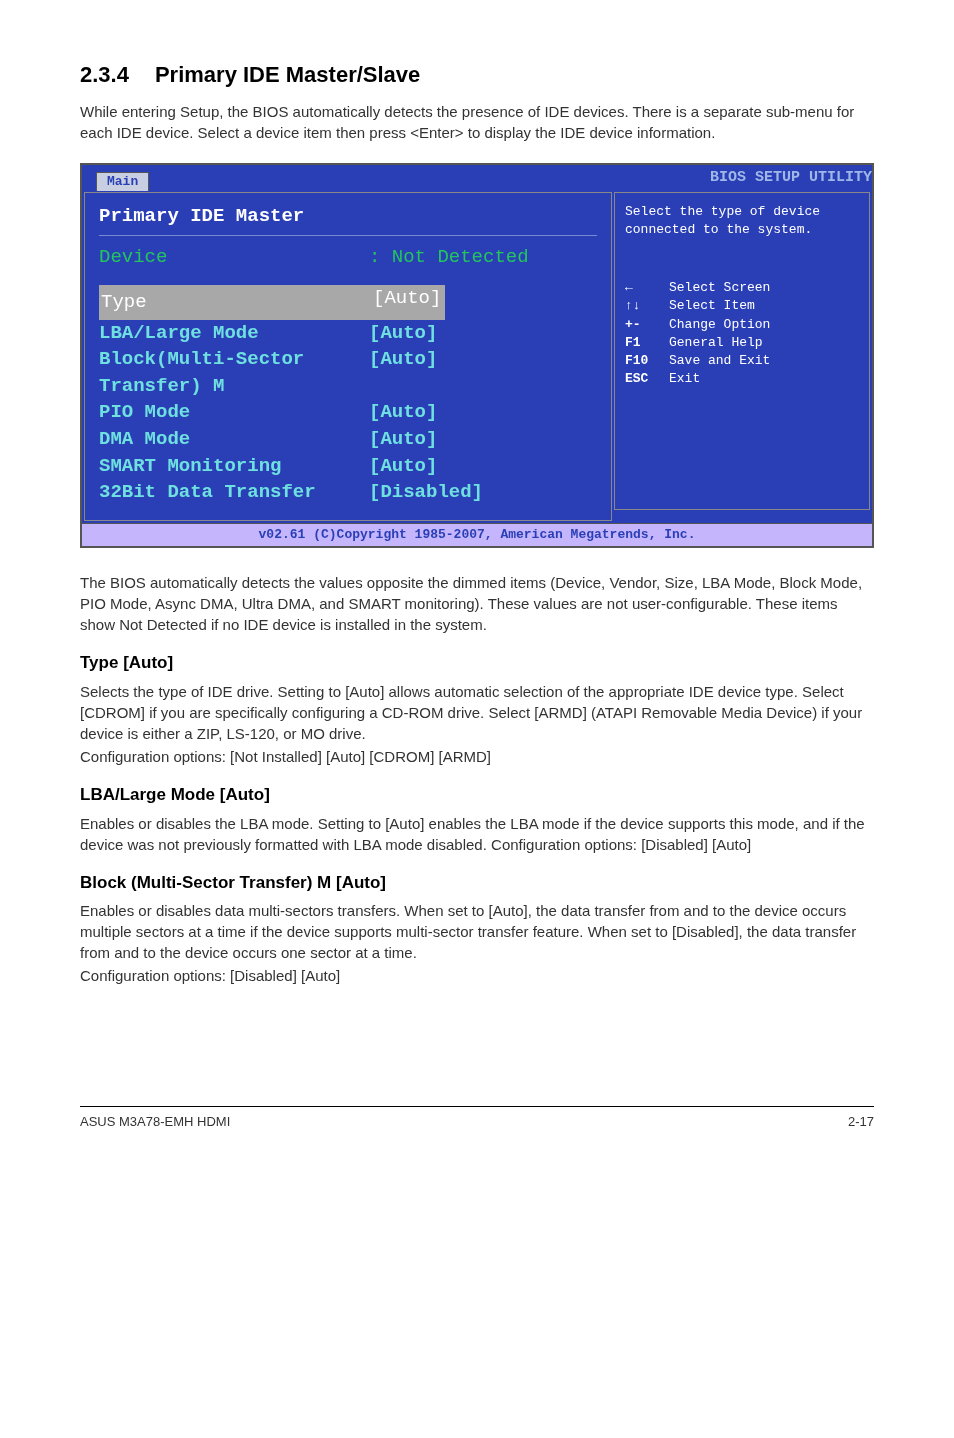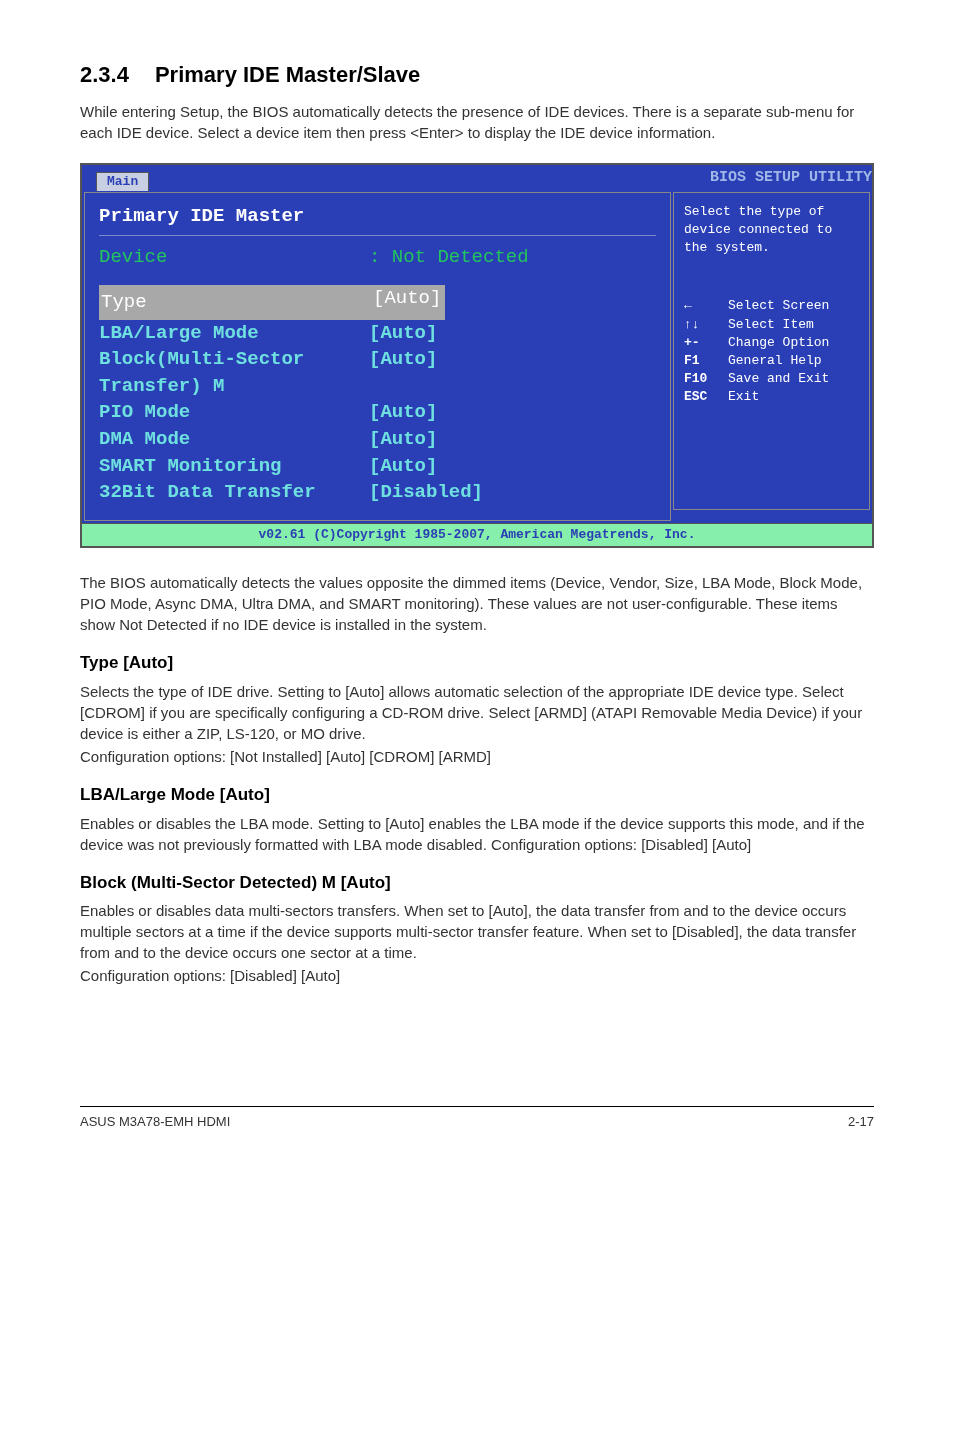--- a/index.html
+++ b/index.html
@@ -59,21 +59,21 @@
     flex: 1;
     background: #2a3fb5;
     border: 1px solid #888;
     margin: 2px;
     padding: 10px 14px 14px 14px;
     font-family: "Courier New", monospace;
     font-size: 19px;
     color: #fff;
   }
   .bios-right {
-    width: 197px;
+    width: 256px;
     background: #2a3fb5;
     border: 1px solid #888;
     margin: 2px 2px 13px 0;
     padding: 10px 10px 14px 10px;
     font-family: "Courier New", monospace;
     font-size: 13px;
     color: #fff;
   }
   .bios-left .panel-title { color:#fff; font-weight:bold; }
   .bios-left hr { border: none; border-top: 1px solid #7a8ad0; margin: 6px 0 8px 0; }
@@ -84,21 +84,21 @@
   .bios-left .cyan { color: #6fe0e0; font-weight: bold; }
   .bios-left .sel-row .k { background:#a8a8a8; color:#fff; width:270px; padding:4px 2px; }
   .bios-left .sel-row .k-inner { display:inline-block; width:100%; }
 
   .bios-right .help { color:#fff; margin-bottom: 40px; }
   .bios-right .keys { color:#fff; }
   .bios-right .keys .krow { display:flex; }
   .bios-right .keys .kk { width: 44px; font-weight:bold; }
 
   .bios-footer {
-    background: #86efac;
+    background: #c4b5fd;
     color: #2a3fb5;
     font-family: "Courier New", monospace;
     font-weight: bold;
     font-size: 13px;
     text-align: center;
     padding: 2px 0;
     border-top: 1px solid #555;
   }
 
   .page-footer {
@@ -201,20 +201,20 @@
 
 <p class="body">The BIOS automatically detects the values opposite the dimmed items (Device, Vendor, Size, LBA Mode, Block Mode, PIO Mode, Async DMA, Ultra DMA, and SMART monitoring). These values are not user-configurable. These items show Not Detected if no IDE device is installed in the system.</p>
 
 <h3 class="subhead">Type [Auto]</h3>
 <p class="body" style="margin-bottom:2px">Selects the type of IDE drive. Setting to [Auto] allows automatic selection of the appropriate IDE device type. Select [CDROM] if you are specifically configuring a CD-ROM drive. Select [ARMD] (ATAPI Removable Media Device) if your device is either a ZIP, LS-120, or MO drive.</p>
 <p class="body">Configuration options: [Not Installed] [Auto] [CDROM] [ARMD]</p>
 
 <h3 class="subhead">LBA/Large Mode [Auto]</h3>
 <p class="body">Enables or disables the LBA mode. Setting to [Auto] enables the LBA mode if the device supports this mode, and if the device was not previously formatted with LBA mode disabled. Configuration options: [Disabled] [Auto]</p>
 
-<h3 class="subhead">Block (Multi-Sector Detected) M [Auto]</h3>
+<h3 class="subhead">Block (Multi-Sector Transfer) M [Auto]</h3>
 <p class="body" style="margin-bottom:2px">Enables or disables data multi-sectors transfers. When set to [Auto], the data transfer from and to the device occurs multiple sectors at a time if the device supports multi-sector transfer feature. When set to [Disabled], the data transfer from and to the device occurs one sector at a time.</p>
 <p class="body">Configuration options: [Disabled] [Auto]</p>
 
 <div class="page-footer">
   <span>ASUS M3A78-EMH HDMI</span>
   <span>2-17</span>
 </div>
 
 </body></html>

